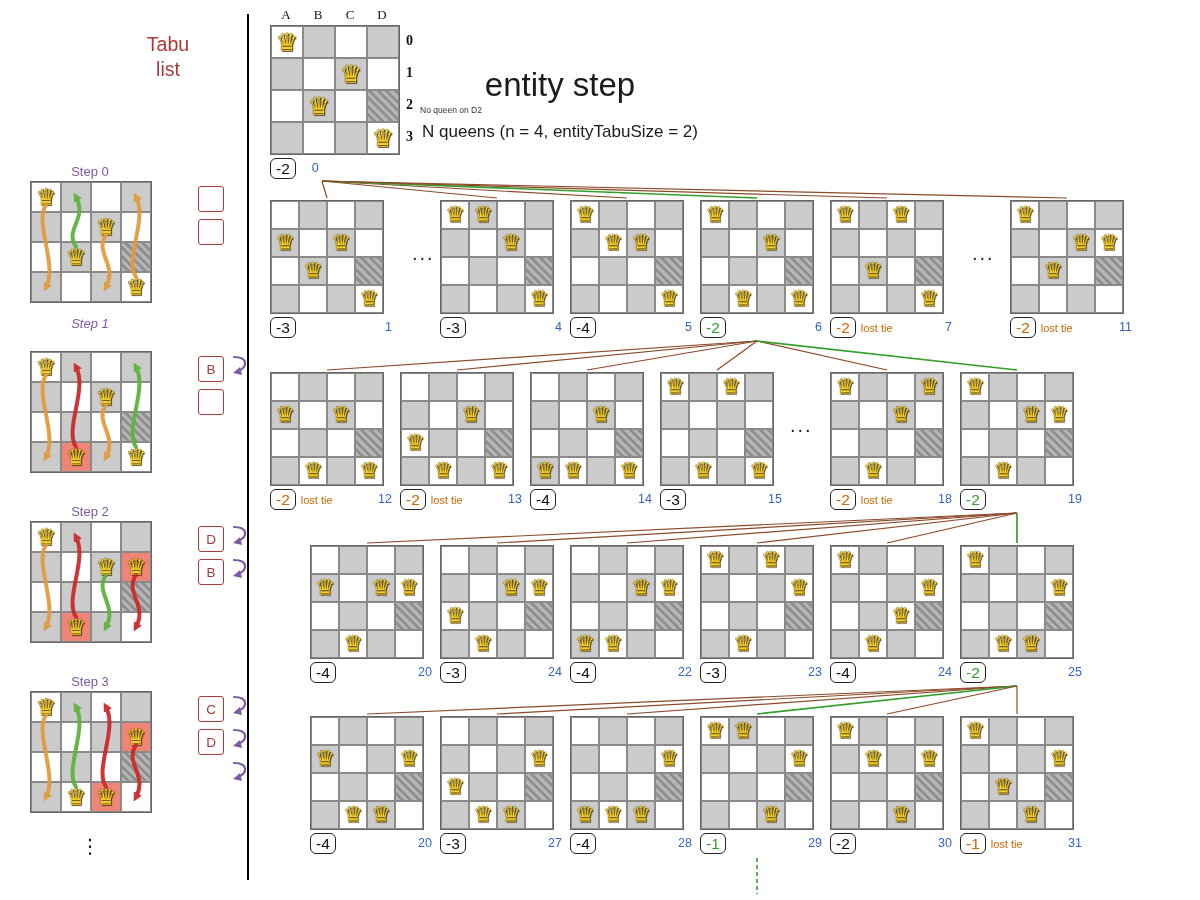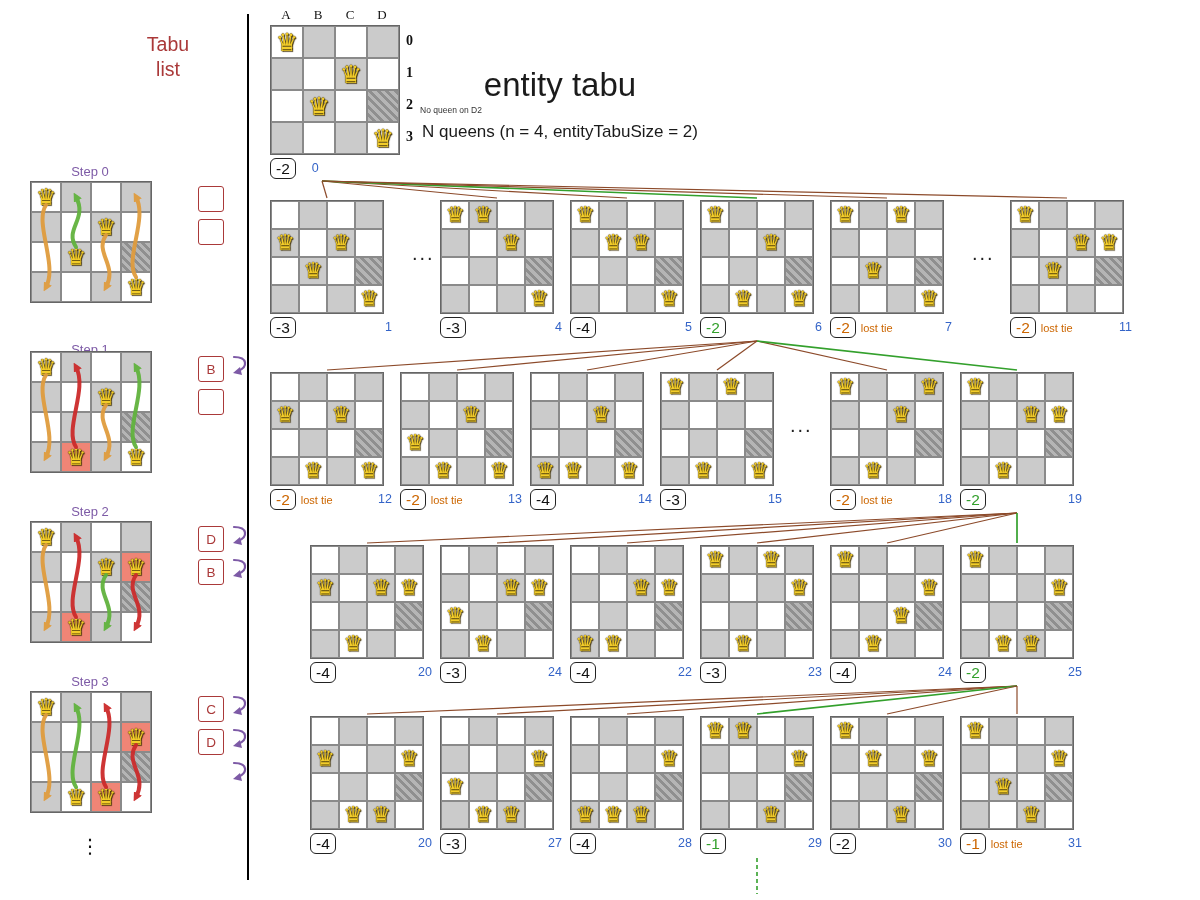--- a/index.html
+++ b/index.html
@@ -65,21 +65,21 @@
       <line x1="1017" y1="686" x2="497" y2="714" stroke="#8c4a2a" stroke-width="1.2"></line>
       <line x1="1017" y1="686" x2="627" y2="714" stroke="#8c4a2a" stroke-width="1.2"></line>
       <line x1="1017" y1="686" x2="757" y2="714" stroke="#33a02c" stroke-width="1.7"></line>
       <line x1="1017" y1="686" x2="887" y2="714" stroke="#8c4a2a" stroke-width="1.2"></line>
       <line x1="1017" y1="686" x2="1017" y2="714" stroke="#8c4a2a" stroke-width="1.2"></line>
       <line x1="757" y1="858" x2="757" y2="894" stroke="#33a02c" stroke-width="1.6" stroke-dasharray="4 3"></line>
     </svg>
   <div class="hdr red">Tabu
 list</div>
   <div class="vdivider"></div>
-  <div class="title2">entity tabu</div>
+  <div class="title2">entity step</div>
   <div class="subtitle">N queens (n = 4, entityTabuSize = 2)</div>
   <div class="contdots">⋮</div>
 <div class="bunit" style="left: 270px; top: 200px;">
       <div class="grid" style="grid-template-columns: repeat(4, 28px);">
         <div class="cell" style="height: 28px; width: 28px;"></div>
         <div class="cell dark" style="height: 28px; width: 28px;"></div>
         <div class="cell" style="height: 28px; width: 28px;"></div>
         <div class="cell dark" style="height: 28px; width: 28px;"></div>
         <div class="cell dark queen" style="height: 28px; width: 28px; font-size: 22px;">♛</div>
         <div class="cell" style="height: 28px; width: 28px;"></div>
@@ -726,21 +726,21 @@
           </marker>
         </defs>
         <path d="M16,24 C4,42 28,84 16,106" fill="none" stroke="#e09c3e" stroke-width="4" stroke-linecap="round" opacity="0.95" marker-end="url(#ah0orange)"></path>
         <path d="M46,66 C34,48 58,38 46,16" fill="none" stroke="#61b33e" stroke-width="4" stroke-linecap="round" opacity="0.95" marker-end="url(#ah0green)"></path>
         <path d="M76,54 C64,72 88,84 76,106" fill="none" stroke="#e09c3e" stroke-width="4" stroke-linecap="round" opacity="0.95" marker-end="url(#ah0orange)"></path>
         <path d="M106,96 C94,78 118,38 106,16" fill="none" stroke="#e09c3e" stroke-width="4" stroke-linecap="round" opacity="0.95" marker-end="url(#ah0orange)"></path>
       </svg>
     </div>
     <div class="tabubox" style="left: 198px; top: 186px;"></div>
     <div class="tabubox" style="left: 198px; top: 219px;"></div>
-    <div class="steplab" style="left: 30px; top: 342px;">Step 1</div>
+    <div class="steplab" style="left: 30px; top: 316px; font-style: italic;">Step 1</div>
     <div class="bunit" style="left: 30px; top: 351px;">
       <div class="grid" style="grid-template-columns: repeat(4, 30px);">
         <div class="cell queen" style="height: 30px; width: 30px; font-size: 23px;">♛</div>
         <div class="cell dark" style="height: 30px; width: 30px;"></div>
         <div class="cell" style="height: 30px; width: 30px;"></div>
         <div class="cell dark" style="height: 30px; width: 30px;"></div>
         <div class="cell dark" style="height: 30px; width: 30px;"></div>
         <div class="cell" style="height: 30px; width: 30px;"></div>
         <div class="cell dark queen" style="height: 30px; width: 30px; font-size: 23px;">♛</div>
         <div class="cell" style="height: 30px; width: 30px;"></div>

